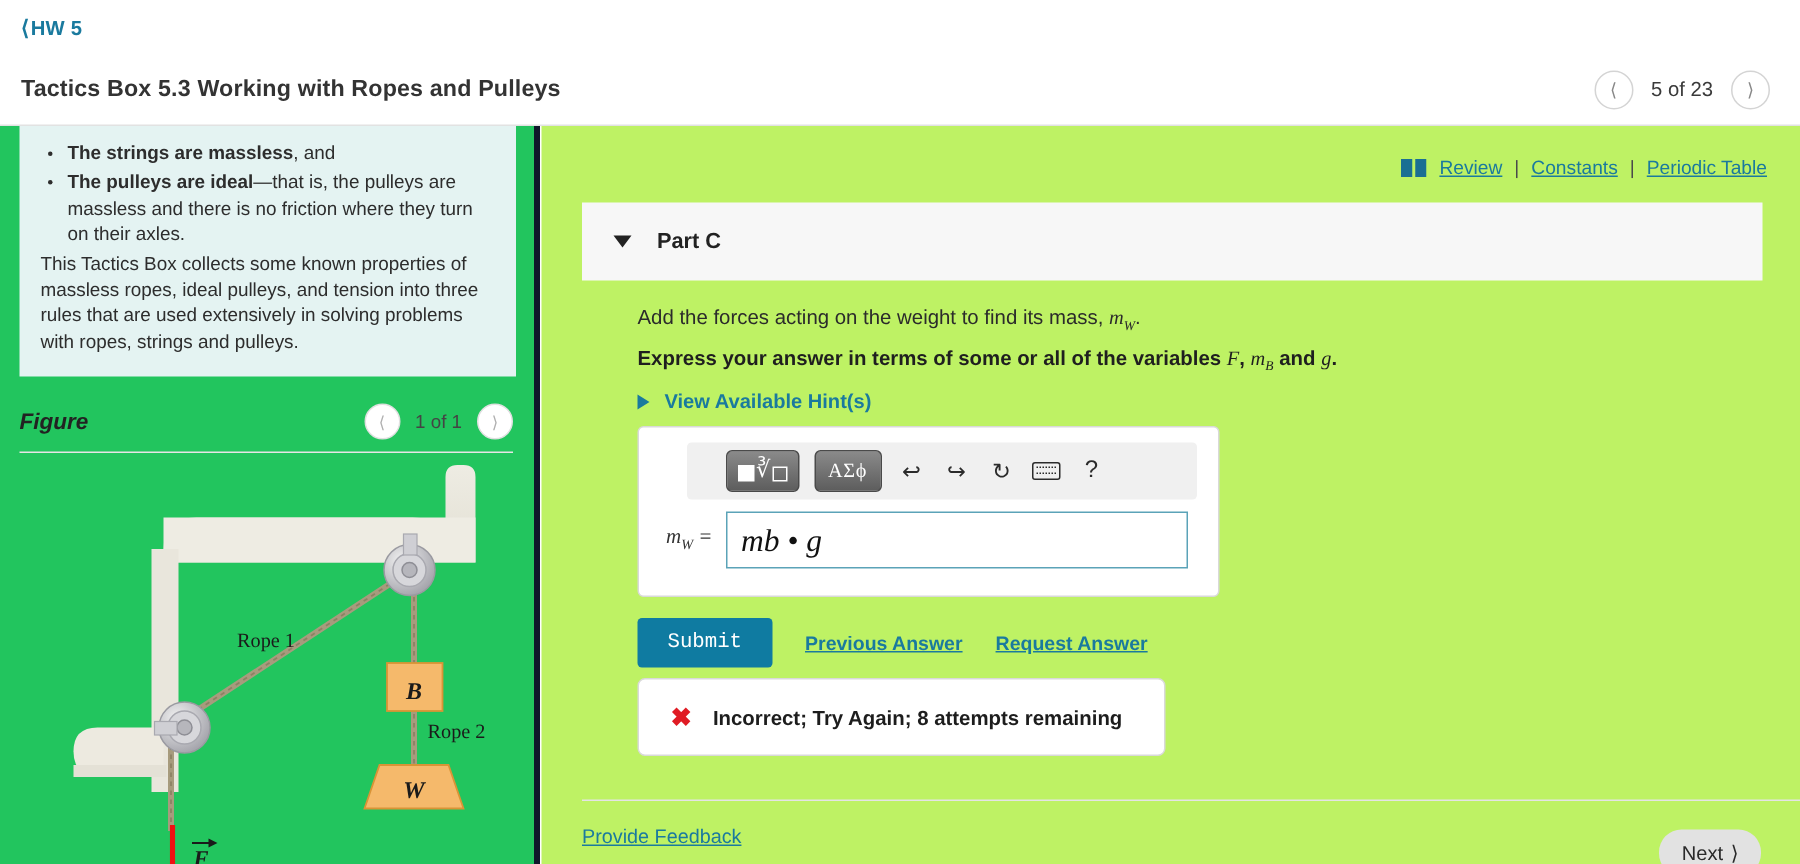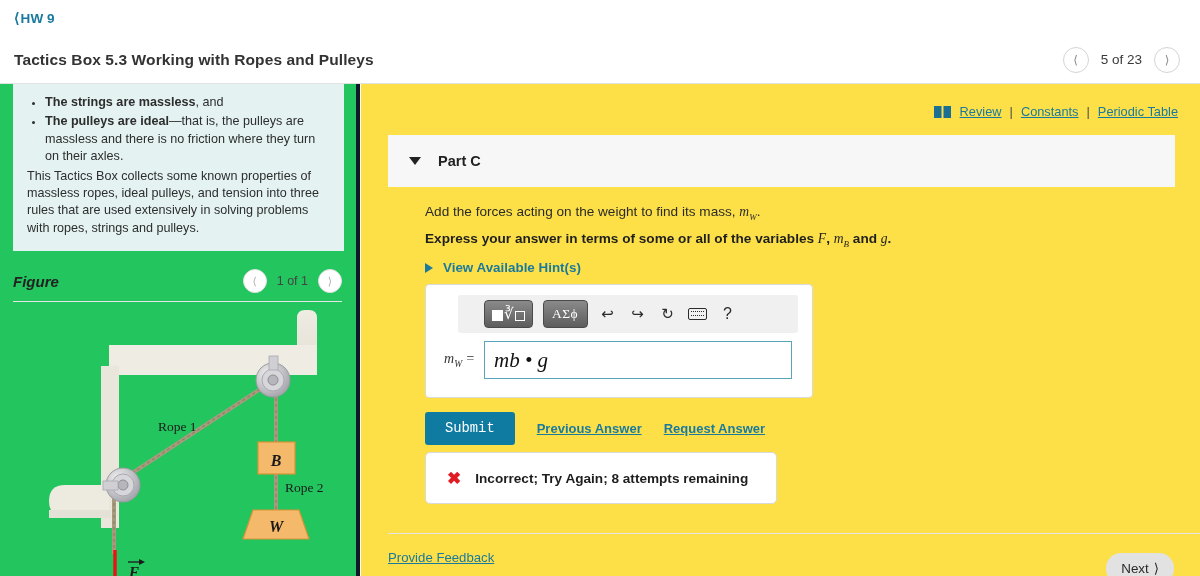--- a/index.html
+++ b/index.html
@@ -68,21 +68,21 @@
   }
   .figure-title { font-size: 15px; font-weight: bold; color: #222; font-style: italic; }
   .figure-pager { display: flex; align-items: center; gap: 10px; }
   .figure-pager .pager-btn { width: 24px; height: 24px; border-color: #e0e0e0; color:#b0b0b0; font-size:11px;}
   .figure-pager-count { font-size: 12.5px; color: #444; }
   .figure-rule { height:1px; background:#e6e6e6; margin: 0 14px 0 13px; }
   .figure-box { position: relative; width: 347px; height: 300px; margin-left: 13px; }
 
   
   .right-col {
-    position: absolute; left: 361px; top: 84px; width: 839px; height: 492px; background: #fde047;
+    position: absolute; left: 361px; top: 84px; width: 839px; height: 492px; background: #bef264;
   }
   .util-links {
     display: flex; align-items: center; justify-content: flex-end; gap: 7px;
     padding: 20px 22px 0 0; font-size: 12.8px; color:#1a7a9e;
   }
   .util-links a { color: #1a7a9e; text-decoration: underline; }
   .util-sep { color: #4a4a4a; padding: 0 1px; }
   .book-icon { display:inline-block; width: 17px; height: 12px; position: relative; margin-right: 2px; vertical-align: -1px;}
 
   .part-header {
@@ -157,21 +157,21 @@
   }
 </style>
 </head>
 <body>
 
 <div class="page">
 
   <div class="breadcrumb-bar">
     <a class="breadcrumb-link" href="#">
       <span class="chev-left-small">⟨</span>
-        <span>HW 9</span>
+        <span>HW 5</span>
     </a>
   </div>
 
   <div class="title-bar">
     <div class="assignment-title">Tactics Box 5.3 Working with Ropes and Pulleys</div>
     <div class="pager">
       <div class="pager-btn">⟨</div>
       <div class="pager-count">5 of 23</div>
       <div class="pager-btn">⟩</div>
     </div>

